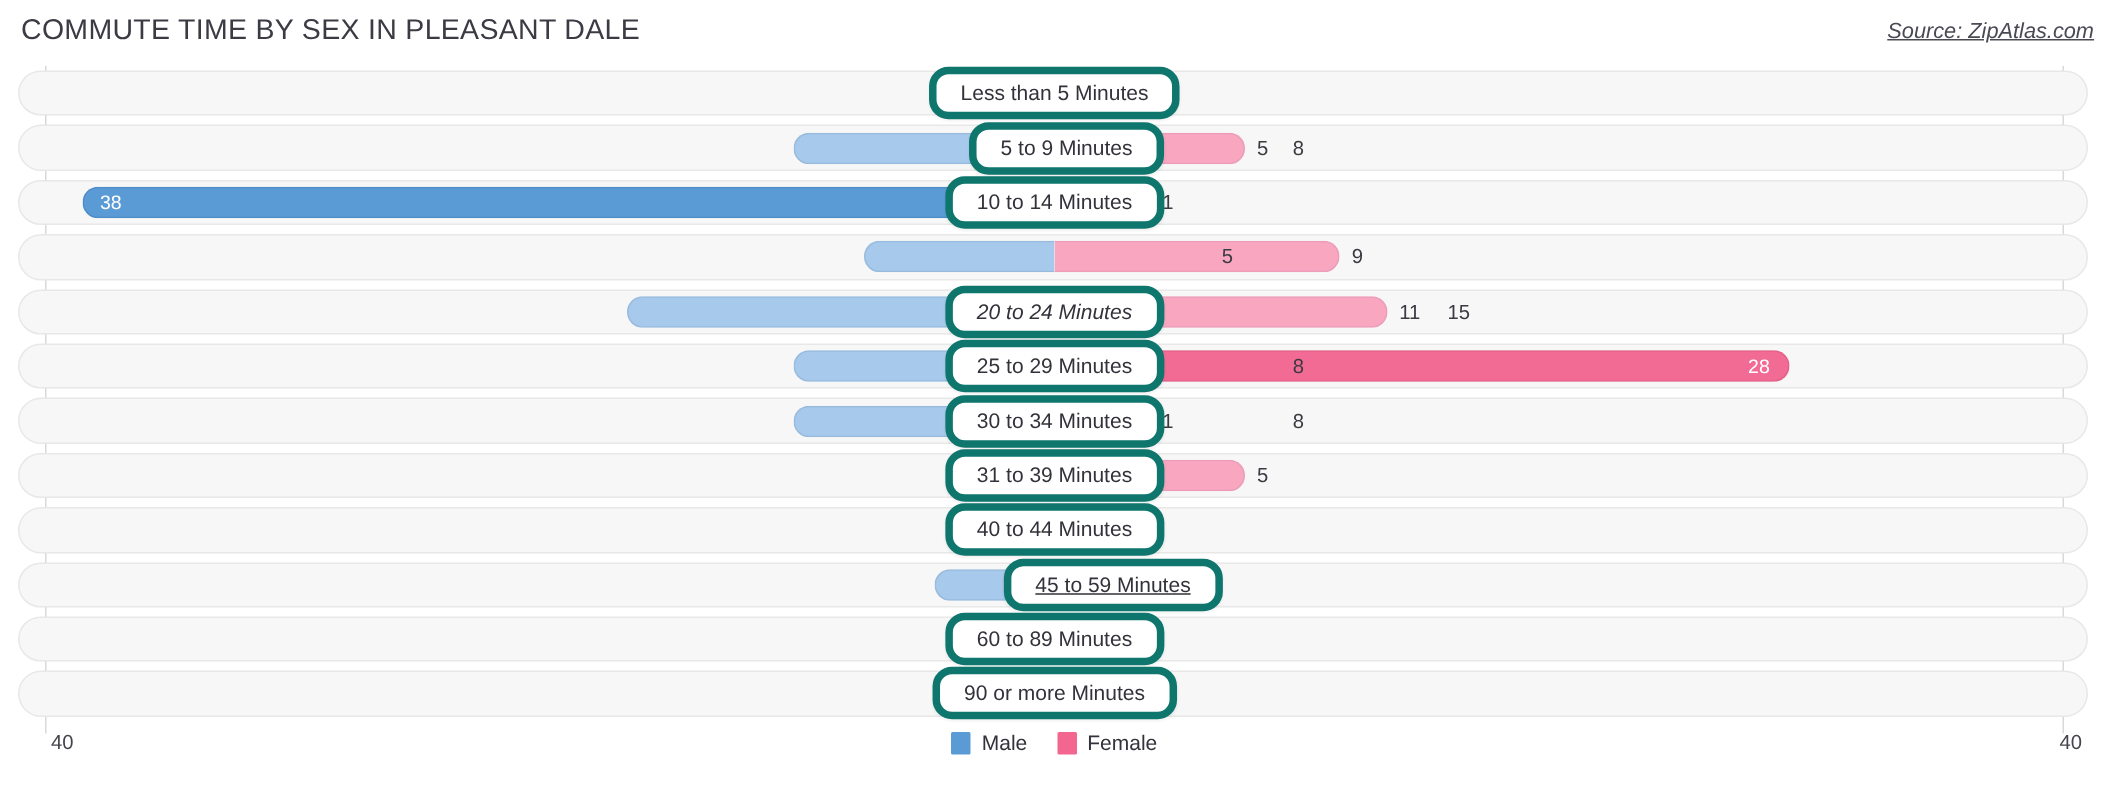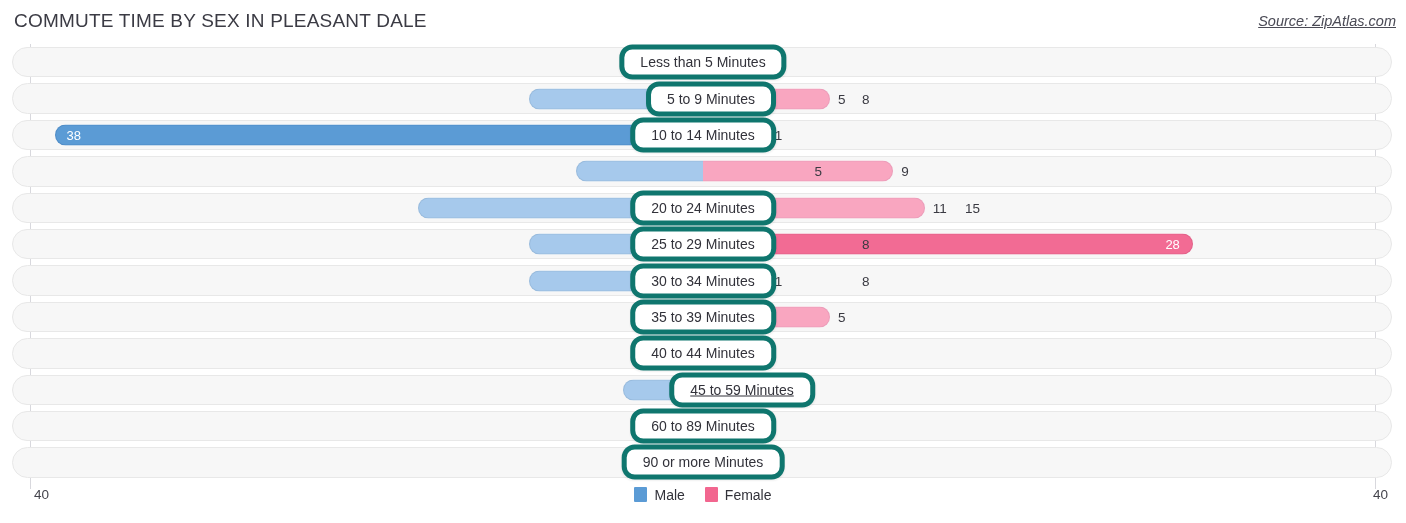--- a/index.html
+++ b/index.html
@@ -171,21 +171,21 @@
     position: absolute;
     left: 0; right: 0;
     top: 6px;
     display: flex;
     justify-content: center;
     align-items: center;
     gap: 20px;
   }
   .legend-item {
     display: flex;
-    align-items: flex-start;
+    align-items: flex-end;
     gap: 7px;
     font-size: 14px;
     color: #32323a;
   }
   .swatch {
     width: 13px;
     height: 15px;
     border-radius: 1px;
   }
 </style>
@@ -243,21 +243,21 @@
           </div>
         </div>
         <div class="row">
           <div class="track"></div>
           <div class="bars">
             <div class="bar male" style="width: 285px;"></div>
             <div class="bar female" style="width: 221.8px;"></div>
             <div class="val male-out" style="right: 426px;">15</div>
             <div class="val female-out" style="left: 932.8px;">11</div>
           </div>
-          <div class="cat-pill" style="left: 703px;">20 to 24 Minutes</div>
+          <div class="cat-pill" style="left: 703px; font-style: italic;">20 to 24 Minutes</div>
         </div>
         <div class="row">
           <div class="track"></div>
           <div class="bars">
             <div class="bar male" style="width: 174.4px;"></div>
             <div class="bar female strong" style="width: 490.4px;"></div>
             <div class="val male-out" style="right: 536.6px;">8</div>
             <div class="val inside" style="left: 1165.4px;">28</div>
           </div>
           <div class="cat-pill" style="left: 703px;">25 to 29 Minutes</div>
@@ -273,21 +273,21 @@
           <div class="cat-pill" style="left: 703px;">30 to 34 Minutes</div>
         </div>
         <div class="row">
           <div class="track"></div>
           <div class="bars">
             <div class="bar male" style="width: 48px;"></div>
             <div class="bar female" style="width: 127px;"></div>
             <div class="val male-out" style="right: 663px;">0</div>
             <div class="val female-out" style="left: 838px;">5</div>
           </div>
-          <div class="cat-pill" style="left: 703px;">35 to 39 Minutes</div>
+          <div class="cat-pill" style="left: 703px;">31 to 39 Minutes</div>
         </div>
         <div class="row">
           <div class="track"></div>
           <div class="bars">
             <div class="bar male" style="width: 48px;"></div>
             <div class="bar female" style="width: 48px;"></div>
             <div class="val male-out" style="right: 663px;">0</div>
             <div class="val female-out" style="left: 759px;">0</div>
           </div>
           <div class="cat-pill" style="left: 703px;">40 to 44 Minutes</div>

